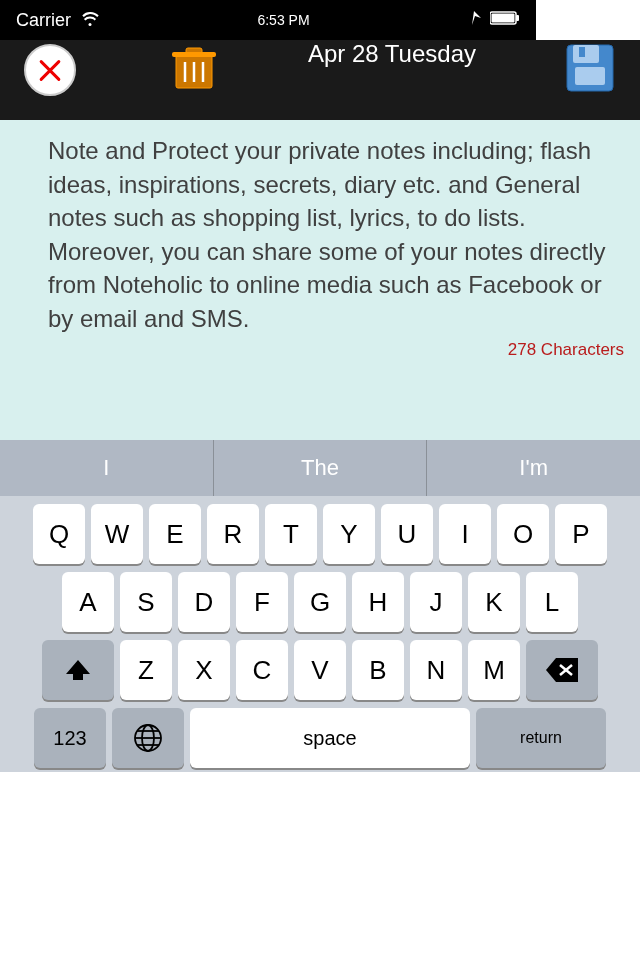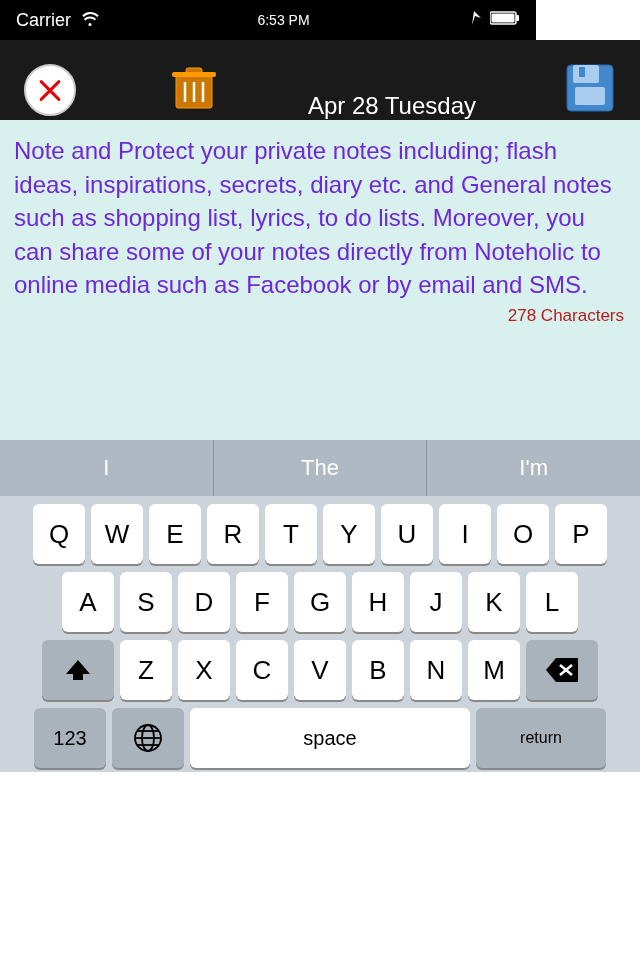--- a/index.html
+++ b/index.html
@@ -27,21 +27,21 @@
     .status-left { display: flex; align-items: center; gap: 8px; }
     .status-center { font-size: 14px; font-weight: 500; }
     .status-right { display: flex; align-items: center; gap: 8px; }
 
     
     #toolbar {
       width: 640px;
       height: 80px;
       background: #1a1a1a;
       display: flex;
-      align-items: flex-end;
+      align-items: flex-start;
       justify-content: space-between;
       padding: 0 20px;
     }
     .toolbar-btn {
       width: 60px;
       height: 60px;
       display: flex;
       align-items: center;
       justify-content: center;
       cursor: pointer;
@@ -78,22 +78,23 @@
     #note-area {
       width: 640px;
       background: #d8f0ee;
       padding: 14px 14px 6px 14px;
       position: relative;
       min-height: 320px;
     }
     #note-text {
       font-size: 24px;
       line-height: 1.4;
-      color: #6d28d9;
+      color: #404040;
       font-family: -apple-system, 'Helvetica Neue', Arial, sans-serif;
+      margin-left: 34px;
     }
     #char-count {
       text-align: right;
       color: #b91c1c;
       font-size: 17px;
       padding: 4px 2px 8px 0;
     }
 
     
     #autocomplete-bar {

